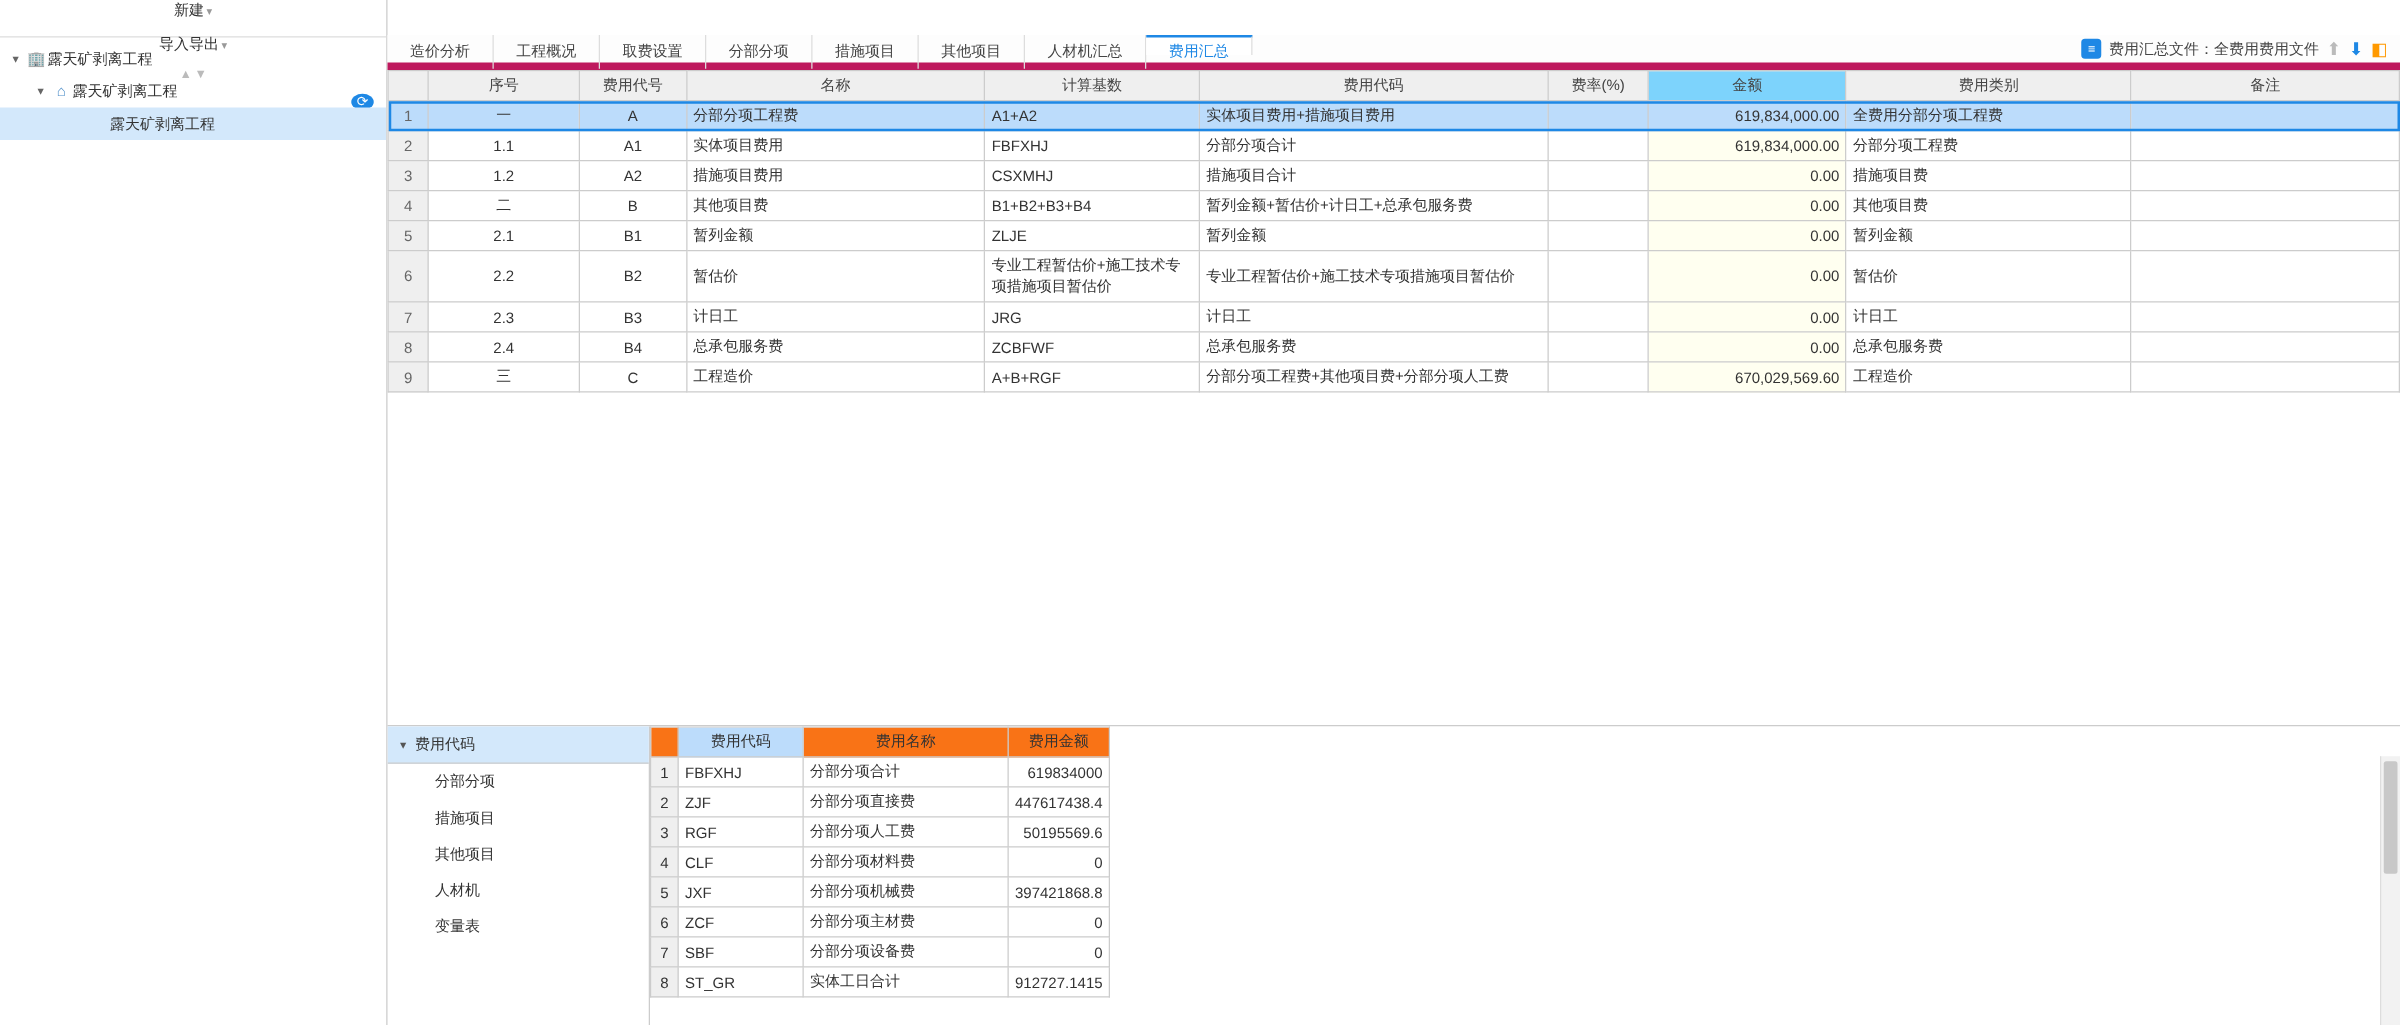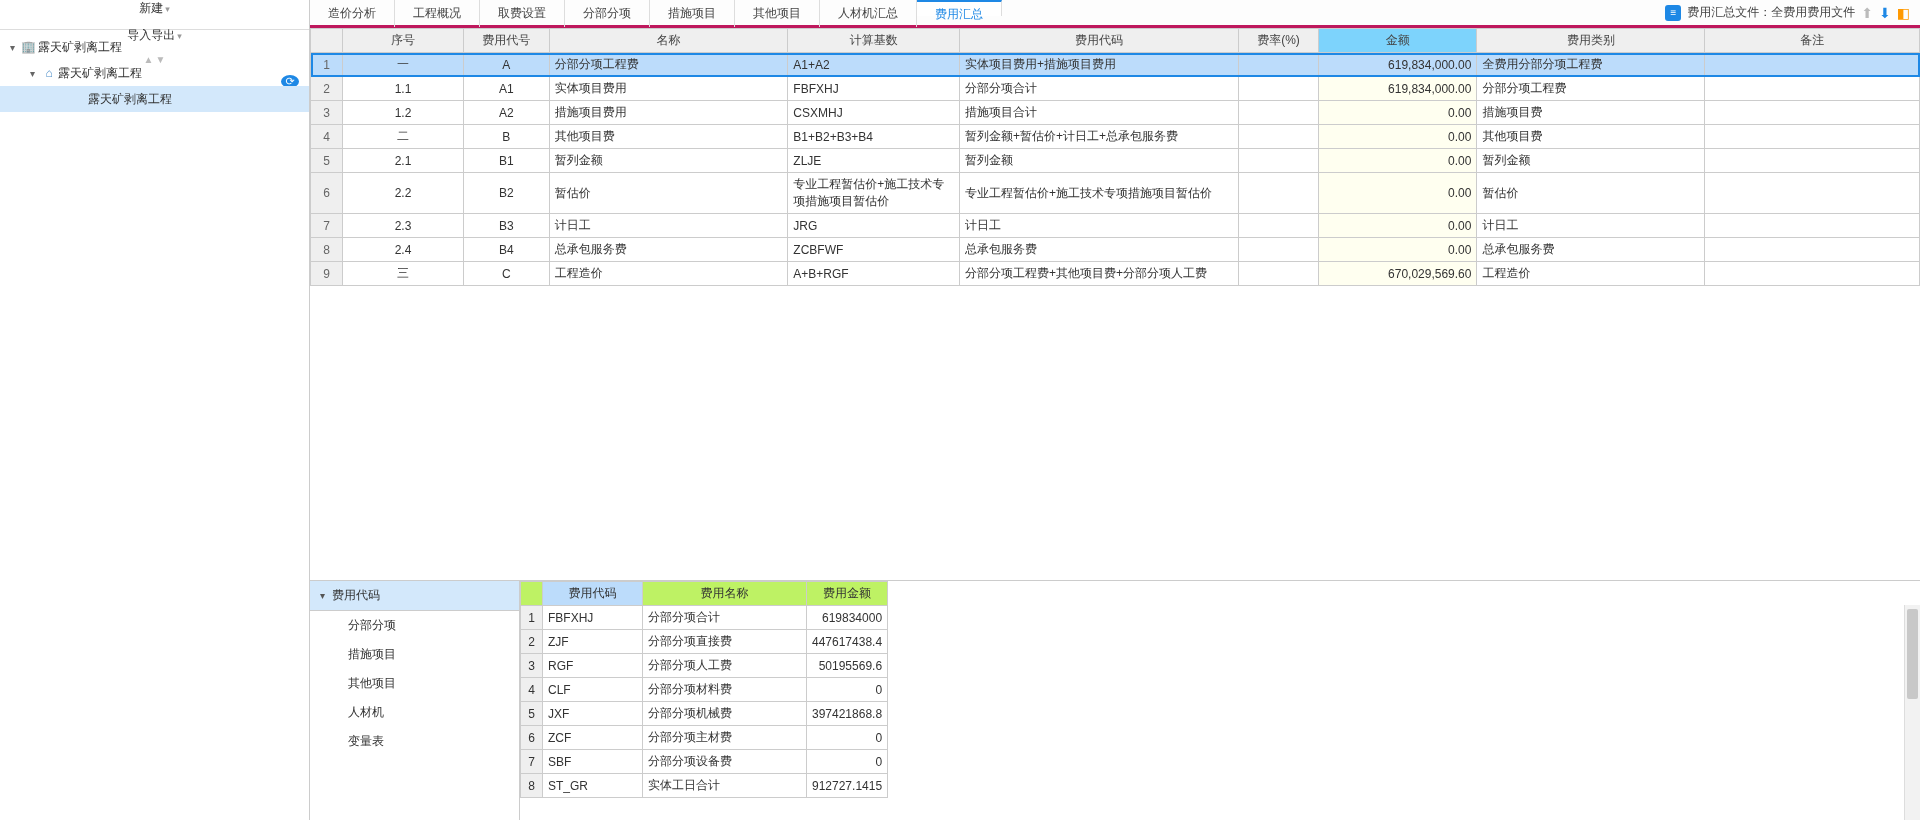--- a/index.html
+++ b/index.html
@@ -17,23 +17,23 @@
   .arrow { font-size: 10px; color: #bbb; cursor: pointer; }
   .round-blue { background: #1e88e5; color: #fff; font-size: 11px; margin-left: auto; }
   .tree { flex: 1; overflow: auto; padding: 4px 0; }
   .tree-row { height: 26px; display: flex; align-items: center; padding-left: 10px; cursor: pointer; }
   .tree-row.lvl1 { padding-left: 30px; }
   .tree-row.lvl2 { padding-left: 60px; }
   .tree-row.selected { background: #d3e8fb; }
   .tree-caret { width: 10px; display: inline-block; color: #666; font-size: 10px; }
   .tree-icon { width: 18px; display: inline-flex; justify-content: center; color: #4d8ec9; }
   .right-panel { flex: 1; display: flex; flex-direction: column; }
-  .tab-strip { height: 28px; display: flex; border-bottom: 3px solid #be185d; background: #fdfdfd; }
+  .tab-strip { height: 28px; display: flex; border-bottom: 6px solid #be185d; background: #fdfdfd; margin-top: 28px; }
   .tab { padding: 0 18px; height: 27px; line-height: 27px; border-right: 1px solid #ddd; cursor: pointer; color: #444; }
-  .tab.active { color: #1e88e5; border-top: 2px solid #1e88e5; background: #fff; height: 16px; line-height: 24px; }
+  .tab.active { color: #1e88e5; border-top: 2px solid #1e88e5; background: #fff; height: 16px; line-height: 24px; font-family: Liberation Mono, monospace; }
   .tab-right { margin-left: auto; display: flex; align-items: center; gap: 6px; padding-right: 10px; color: #444; }
   .ic-doc { width: 16px; height: 16px; border-radius: 3px; background: #1e88e5; color: #fff; font-size: 10px; display: inline-flex; align-items: center; justify-content: center; }
   .ic-arrow-up { color: #bbb; font-size: 14px; cursor: pointer; }
   .ic-arrow-down { color: #1e88e5; font-size: 14px; cursor: pointer; }
   .ic-panel { color: #f90; font-size: 14px; cursor: pointer; }
   .grid-wrap { flex: 1; overflow: auto; display: flex; flex-direction: column; }
   .main-grid { border-collapse: collapse; }
   .main-grid th, .main-grid td { border: 1px solid #ccc; padding: 3px 5px; font-size: 12px; font-weight: normal; vertical-align: middle; background: #fff; }
   .main-grid th { background: #efefef; text-align: center; color: #444; height: 24px; }
   .main-grid .rownum { background: #efefef; text-align: center; color: #666; width: 24px; }
@@ -48,21 +48,21 @@
   .btab { padding: 0 16px; line-height: 28px; cursor: pointer; color: #444; }
   .btab.active { background: #1e88e5; color: #fff; }
   .bottom-body { flex: 1; display: flex; overflow: hidden; }
   .side-list { width: 210px; border-right: 1px solid #ccc; }
   .side-head { height: 30px; display: flex; align-items: center; padding: 0 10px; background: #d3e8fb; border-bottom: 1px solid #ccc; cursor: pointer; }
   .side-caret { width: 12px; font-size: 10px; color: #555; }
   .side-item { padding: 6px 0 6px 38px; cursor: pointer; }
   .lookup-grid-wrap { flex: 1; overflow: auto; position: relative; }
   .lookup-grid { border-collapse: collapse; }
   .lookup-grid th, .lookup-grid td { border: 1px solid #ccc; padding: 3px 5px; font-size: 12px; font-weight: normal; }
-  .lookup-grid th { background: #bef264; text-align: center; height: 24px; }
+  .lookup-grid th { background: #f97316; text-align: center; height: 24px; }
   .lookup-grid th.hl { background: #bcdcfb; }
   .lookup-grid .rownum { background: #efefef; text-align: center; width: 22px; }
   .lookup-grid td.right { text-align: right; }
   .scrollbar-fake { position: absolute; right: 0; top: 24px; bottom: 0; width: 16px; background: #f2f2f2; border-left: 1px solid #ddd; }
   .thumb { position: absolute; left: 2px; right: 2px; top: 4px; height: 90px; background: #c8c8c8; border-radius: 2px; }
 </style>
 </head>
 <body>
 
 <div class="app">

